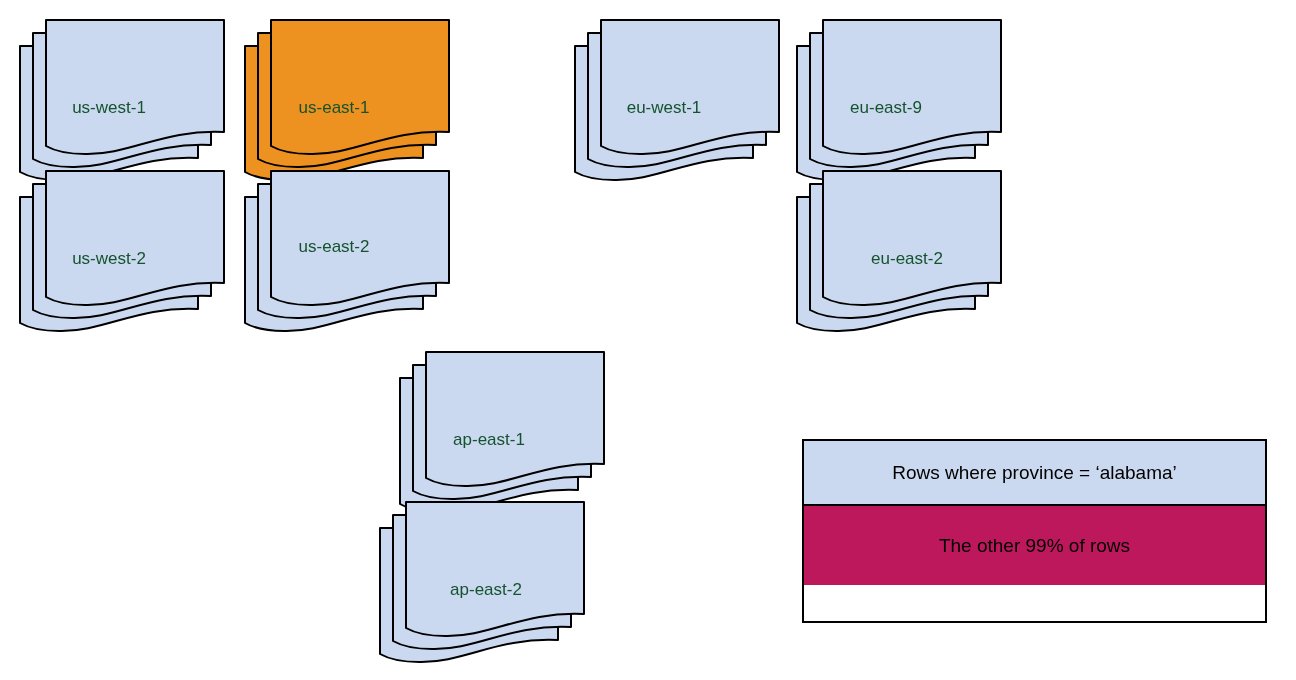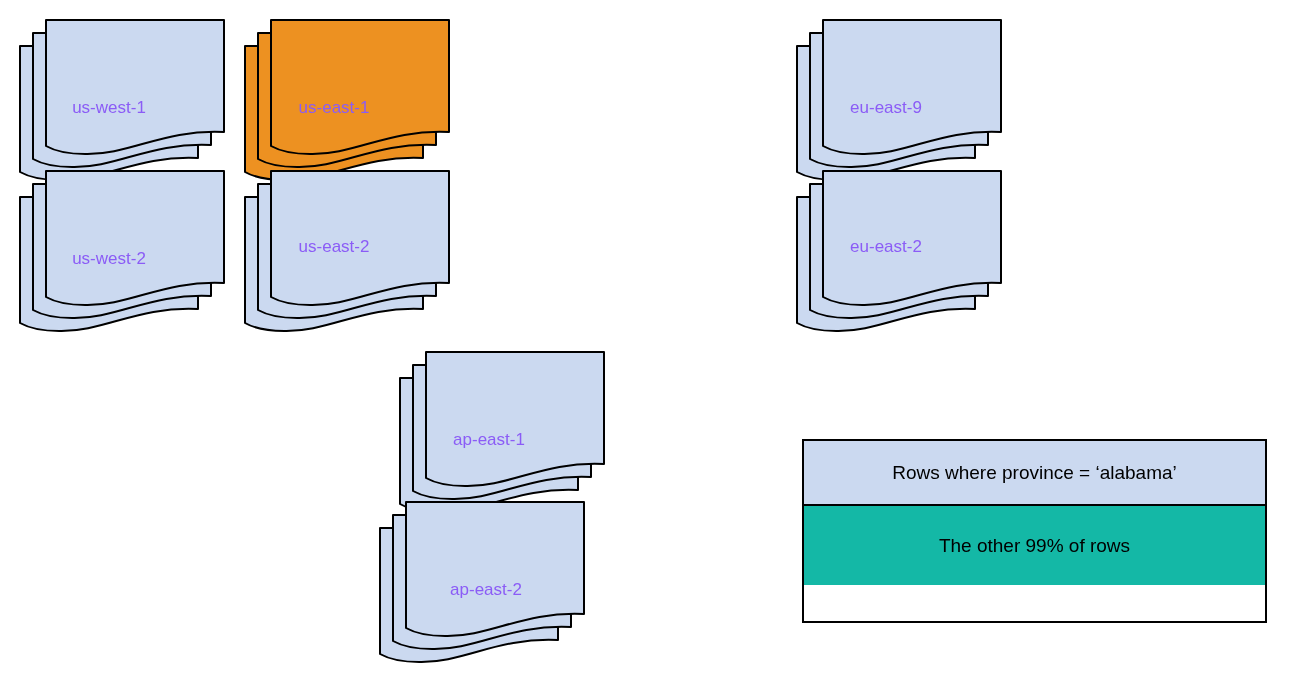--- a/index.html
+++ b/index.html
@@ -23,21 +23,21 @@
     position: absolute;
   }
   .doc-stack svg {
     display: block;
     overflow: visible;
   }
   .doc-label {
     position: absolute;
     font-family: "Liberation Sans", sans-serif;
     font-size: 17px;
-    color: #8b5cf6;
+    color: #14532d;
     white-space: nowrap;
     text-align: center;
     pointer-events: none;
   }
   .legend {
     position: absolute;
     box-sizing: border-box;
     border: 2px solid #000000;
     overflow: hidden;
   }
@@ -68,20 +68,28 @@
       <div class="doc-label" style="left: 2px; top: 80px; width: 178px;">us-west-1</div>
     </div>
     <div class="doc-stack" style="left: 243px; top: 18px;">
       <svg width="210" height="168" viewBox="0 0 210 168">
         <path d="M 2 28 L 180 28 L 180 140 C 119.48 137 85.66 163 41.160000000000004 162 C 23.36 162 9.120000000000001 158 2 154 Z" fill="#ed9121" stroke="#000000" stroke-width="2" stroke-linejoin="round"></path>
         <path d="M 15 15 L 193 15 L 193 127 C 132.48000000000002 124 98.66 150 54.160000000000004 149 C 36.36 149 22.12 145 15 141 Z" fill="#ed9121" stroke="#000000" stroke-width="2" stroke-linejoin="round"></path>
         <path d="M 28 2 L 206 2 L 206 114 C 145.48000000000002 111 111.66 137 67.16 136 C 49.36 136 35.12 132 28 128 Z" fill="#ed9121" stroke="#000000" stroke-width="2" stroke-linejoin="round"></path>
       </svg>
       <div class="doc-label" style="left: 2px; top: 80px; width: 178px;">us-east-1</div>
     </div>
+    <div class="doc-stack" style="left: 573px; top: 18px;">
+      <svg width="210" height="168" viewBox="0 0 210 168">
+        <path d="M 2 28 L 180 28 L 180 140 C 119.48 137 85.66 163 41.160000000000004 162 C 23.36 162 9.120000000000001 158 2 154 Z" fill="#cbd9f0" stroke="#000000" stroke-width="2" stroke-linejoin="round"></path>
+        <path d="M 15 15 L 193 15 L 193 127 C 132.48000000000002 124 98.66 150 54.160000000000004 149 C 36.36 149 22.12 145 15 141 Z" fill="#cbd9f0" stroke="#000000" stroke-width="2" stroke-linejoin="round"></path>
+        <path d="M 28 2 L 206 2 L 206 114 C 145.48000000000002 111 111.66 137 67.16 136 C 49.36 136 35.12 132 28 128 Z" fill="#cbd9f0" stroke="#000000" stroke-width="2" stroke-linejoin="round"></path>
+      </svg>
+      <div class="doc-label" style="left: 2px; top: 80px; width: 178px;">eu-west-1</div>
+    </div>
     <div class="doc-stack" style="left: 795px; top: 18px;">
       <svg width="210" height="168" viewBox="0 0 210 168">
         <path d="M 2 28 L 180 28 L 180 140 C 119.48 137 85.66 163 41.160000000000004 162 C 23.36 162 9.120000000000001 158 2 154 Z" fill="#cbd9f0" stroke="#000000" stroke-width="2" stroke-linejoin="round"></path>
         <path d="M 15 15 L 193 15 L 193 127 C 132.48000000000002 124 98.66 150 54.160000000000004 149 C 36.36 149 22.12 145 15 141 Z" fill="#cbd9f0" stroke="#000000" stroke-width="2" stroke-linejoin="round"></path>
         <path d="M 28 2 L 206 2 L 206 114 C 145.48000000000002 111 111.66 137 67.16 136 C 49.36 136 35.12 132 28 128 Z" fill="#cbd9f0" stroke="#000000" stroke-width="2" stroke-linejoin="round"></path>
       </svg>
       <div class="doc-label" style="left: 2px; top: 80px; width: 178px;">eu-east-9</div>
     </div>
     <div class="doc-stack" style="left: 18px; top: 169px;">
       <svg width="210" height="168" viewBox="0 0 210 168">
@@ -98,21 +106,21 @@
         <path d="M 28 2 L 206 2 L 206 114 C 145.48000000000002 111 111.66 137 67.16 136 C 49.36 136 35.12 132 28 128 Z" fill="#cbd9f0" stroke="#000000" stroke-width="2" stroke-linejoin="round"></path>
       </svg>
       <div class="doc-label" style="left: 2px; top: 68px; width: 178px;">us-east-2</div>
     </div>
     <div class="doc-stack" style="left: 795px; top: 169px;">
       <svg width="210" height="168" viewBox="0 0 210 168">
         <path d="M 2 28 L 180 28 L 180 140 C 119.48 137 85.66 163 41.160000000000004 162 C 23.36 162 9.120000000000001 158 2 154 Z" fill="#cbd9f0" stroke="#000000" stroke-width="2" stroke-linejoin="round"></path>
         <path d="M 15 15 L 193 15 L 193 127 C 132.48000000000002 124 98.66 150 54.160000000000004 149 C 36.36 149 22.12 145 15 141 Z" fill="#cbd9f0" stroke="#000000" stroke-width="2" stroke-linejoin="round"></path>
         <path d="M 28 2 L 206 2 L 206 114 C 145.48000000000002 111 111.66 137 67.16 136 C 49.36 136 35.12 132 28 128 Z" fill="#cbd9f0" stroke="#000000" stroke-width="2" stroke-linejoin="round"></path>
       </svg>
-      <div class="doc-label" style="left: 2px; top: 68px; width: 178px;">eu-east-2</div>
+      <div class="doc-label" style="left: 2px; top: 80px; width: 178px; padding-left: 21px;">eu-east-2</div>
     </div>
     <div class="doc-stack" style="left: 398px; top: 350px;">
       <svg width="210" height="168" viewBox="0 0 210 168">
         <path d="M 2 28 L 180 28 L 180 140 C 119.48 137 85.66 163 41.160000000000004 162 C 23.36 162 9.120000000000001 158 2 154 Z" fill="#cbd9f0" stroke="#000000" stroke-width="2" stroke-linejoin="round"></path>
         <path d="M 15 15 L 193 15 L 193 127 C 132.48000000000002 124 98.66 150 54.160000000000004 149 C 36.36 149 22.12 145 15 141 Z" fill="#cbd9f0" stroke="#000000" stroke-width="2" stroke-linejoin="round"></path>
         <path d="M 28 2 L 206 2 L 206 114 C 145.48000000000002 111 111.66 137 67.16 136 C 49.36 136 35.12 132 28 128 Z" fill="#cbd9f0" stroke="#000000" stroke-width="2" stroke-linejoin="round"></path>
       </svg>
       <div class="doc-label" style="left: 2px; top: 80px; width: 178px;">ap-east-1</div>
     </div>
     <div class="doc-stack" style="left: 378px; top: 500px;">
@@ -120,17 +128,17 @@
         <path d="M 2 28 L 180 28 L 180 140 C 119.48 137 85.66 163 41.160000000000004 162 C 23.36 162 9.120000000000001 158 2 154 Z" fill="#cbd9f0" stroke="#000000" stroke-width="2" stroke-linejoin="round"></path>
         <path d="M 15 15 L 193 15 L 193 127 C 132.48000000000002 124 98.66 150 54.160000000000004 149 C 36.36 149 22.12 145 15 141 Z" fill="#cbd9f0" stroke="#000000" stroke-width="2" stroke-linejoin="round"></path>
         <path d="M 28 2 L 206 2 L 206 114 C 145.48000000000002 111 111.66 137 67.16 136 C 49.36 136 35.12 132 28 128 Z" fill="#cbd9f0" stroke="#000000" stroke-width="2" stroke-linejoin="round"></path>
       </svg>
       <div class="doc-label" style="left: 2px; top: 80px; width: 178px; padding-left: 17px;">ap-east-2</div>
     </div>
     <div class="legend" style="left: 802px; top: 439px; width: 465px; height: 184px;">
       <div class="legend-row top" style="background: rgb(203, 217, 240); height: 65px;">
         <span>Rows where province = ‘alabama’</span>
       </div>
-      <div class="legend-row" style="background: #14b8a6; height: 79px;">
+      <div class="legend-row" style="background: #be185d; height: 79px;">
         <span>The other 99% of rows</span>
       </div>
     </div>
   </div>
 
 </body></html>

